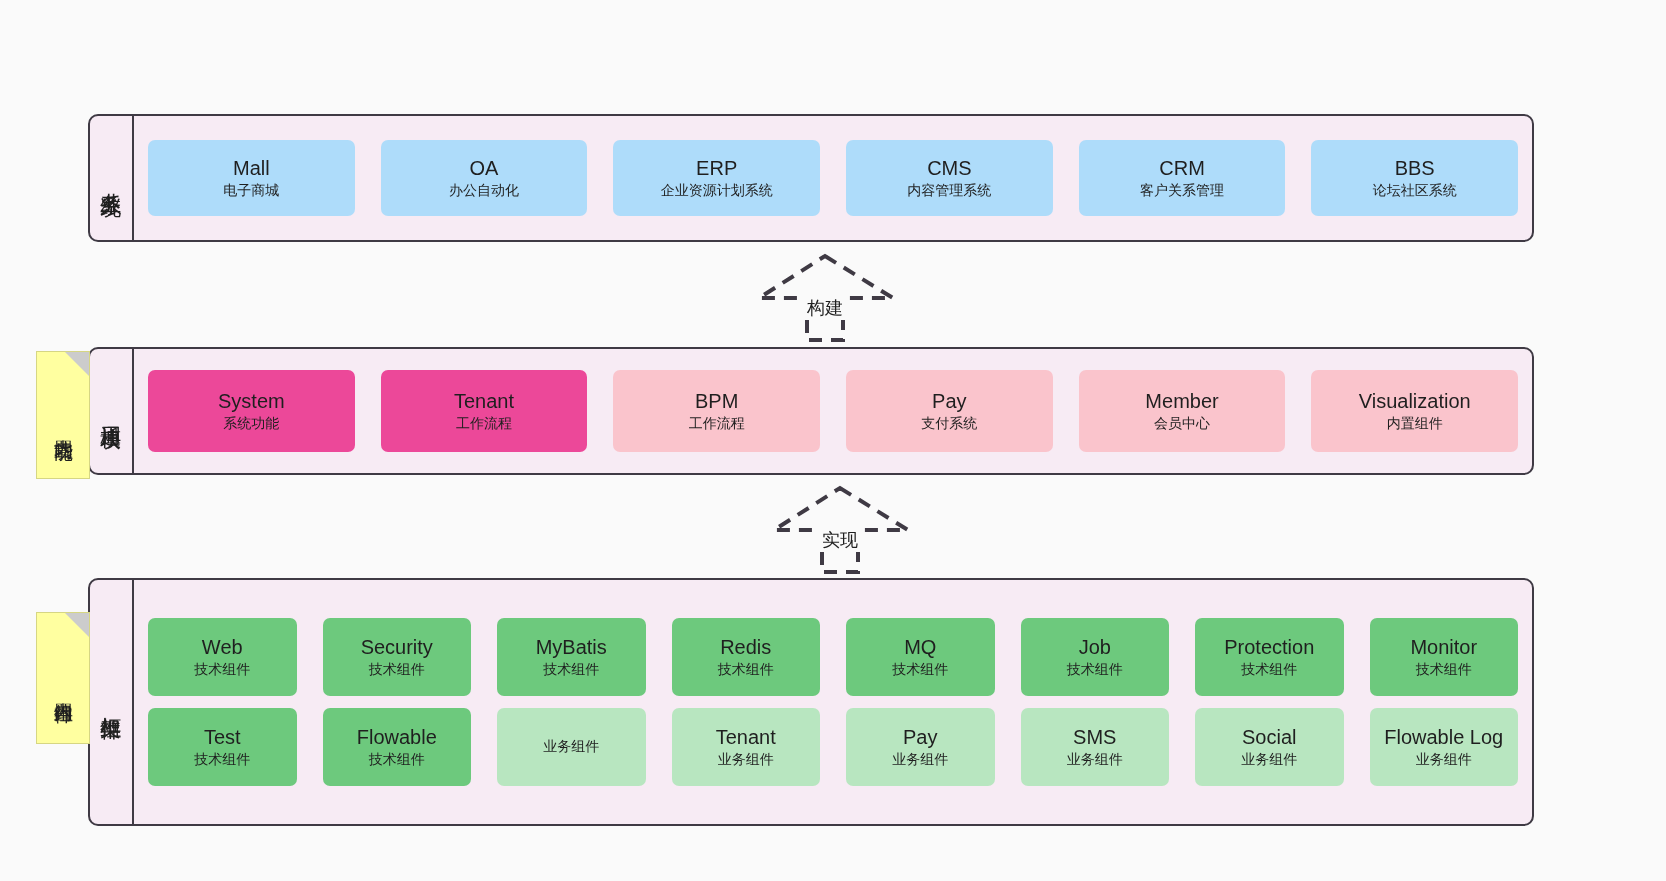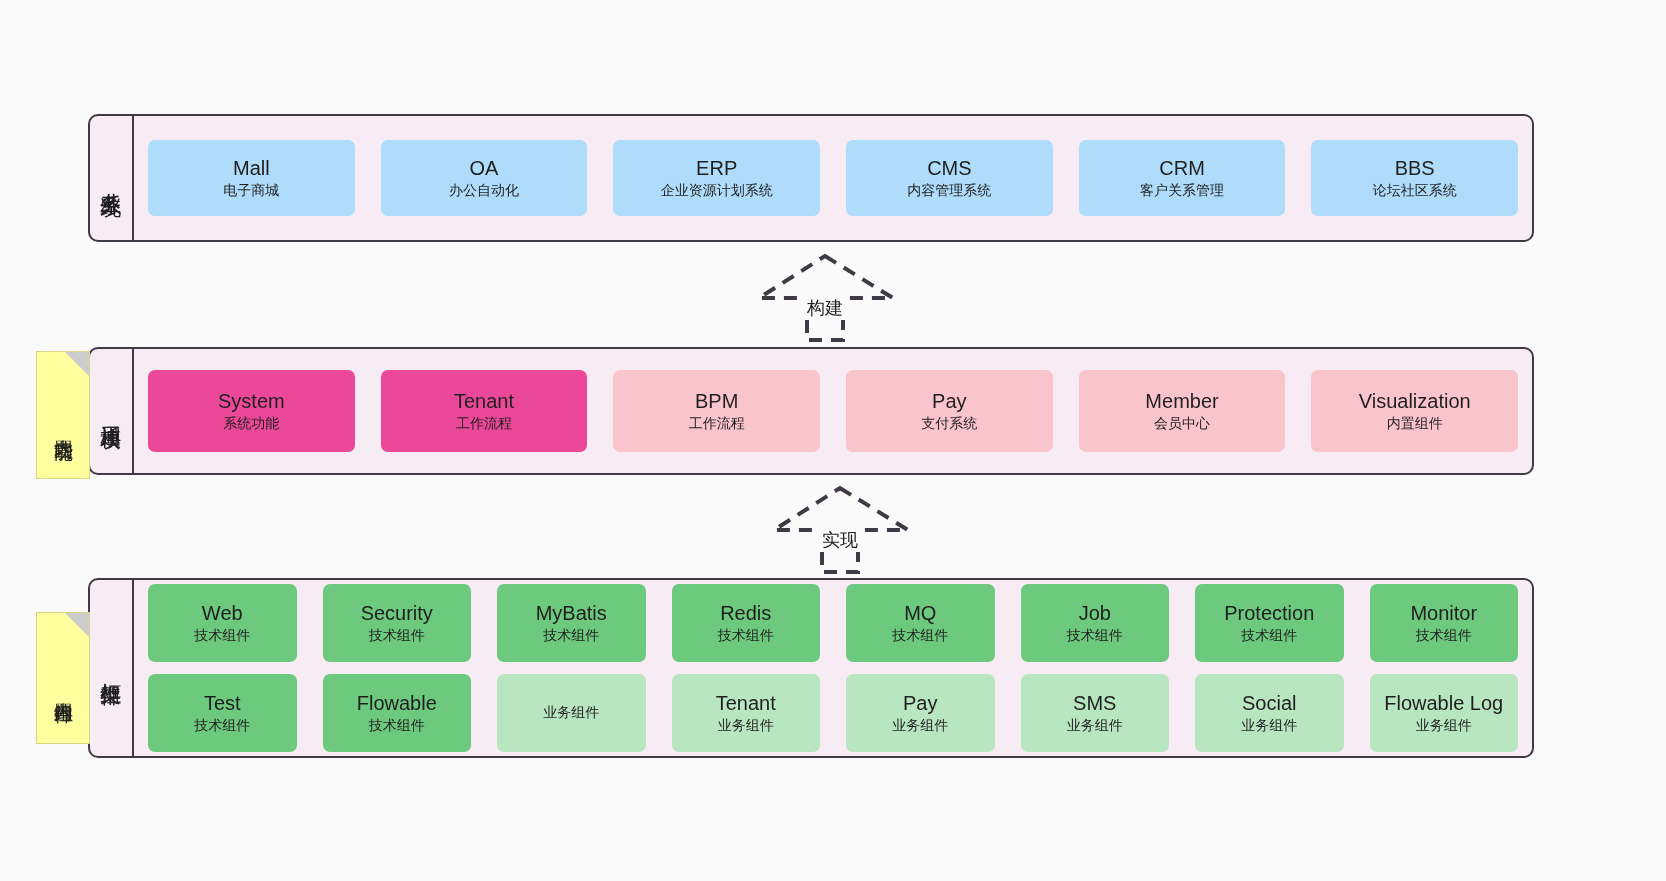--- a/index.html
+++ b/index.html
@@ -208,21 +208,21 @@
       <path d="M 62 50 L 62 92 L 98 92 L 98 50" fill="none" stroke="#3f3a44" stroke-width="4" stroke-dasharray="13 9" stroke-linecap="butt"></path>
     </svg>
     <span class="arrow-label">实现</span>
   </div>
 
   <div class="note" style="left:36px; top:612px; height:132px;">
     <span class="fold"></span>
     <span>内置组件</span>
   </div>
 
-  <div class="layer" style="left:88px; top:578px; width:1446px; height:180px;">
+  <div class="layer" style="left:88px; top:578px; width:1446px; height:248px;">
     <div class="layer-title">框架组件</div>
     <div class="layer-body">
 
       <div class="row">
         <div class="box green">
           <span class="t1">Web</span>
           <span class="t2">技术组件</span>
         </div>
         <div class="box green">
           <span class="t1">Security</span>

